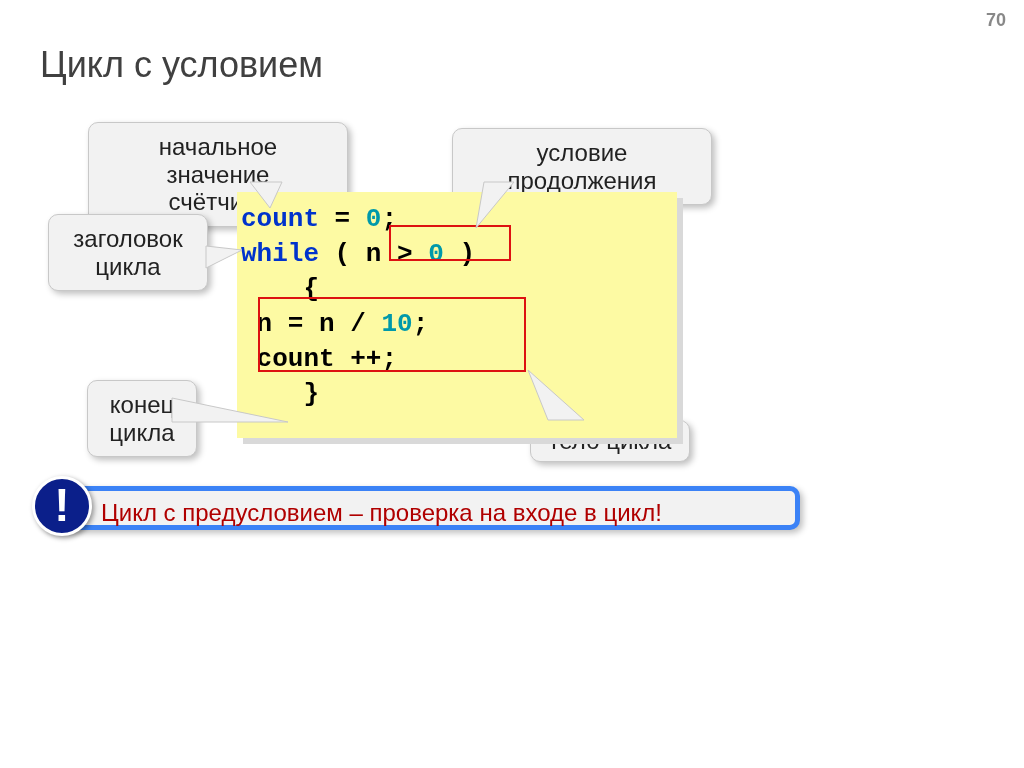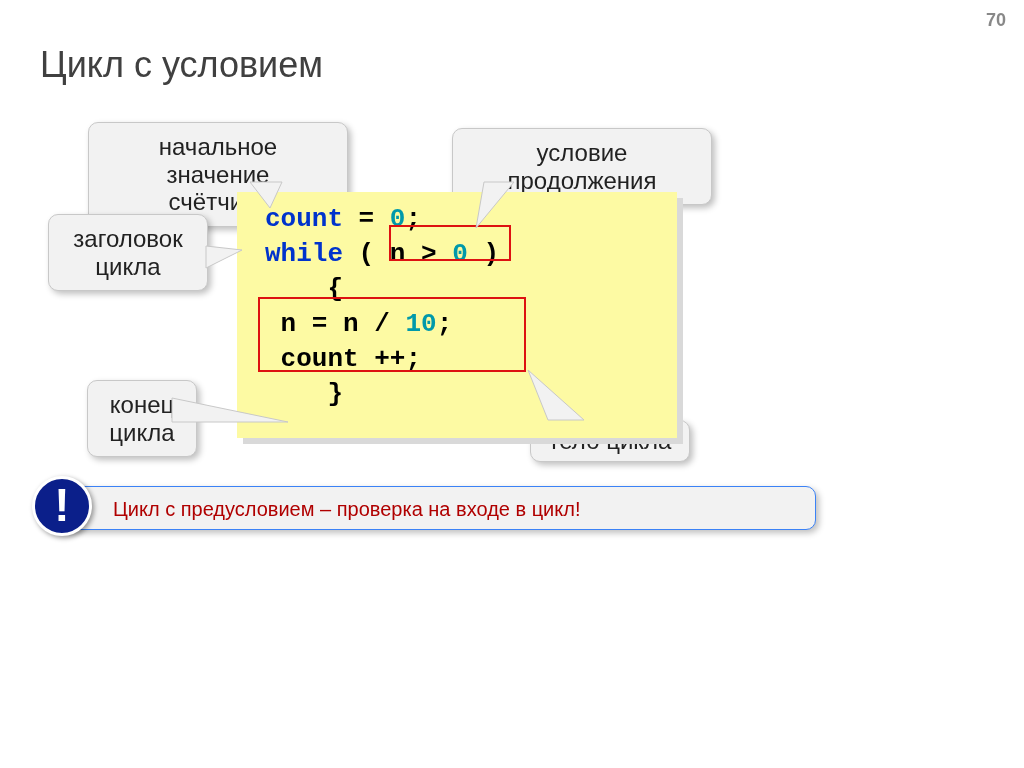--- a/index.html
+++ b/index.html
@@ -58,21 +58,21 @@
   }
   .code-box {
     position: absolute;
     top: 192px; left: 237px;
     width: 440px; height: 246px;
     background: #fdfaa3;
     font-family: "Courier New", monospace;
     font-size: 26px;
     font-weight: bold;
     color: #000;
-    padding: 10px 28px;
+    padding: 10px 4px;
     line-height: 1.35;
     white-space: pre;
   }
   .kw-blue { color: #0033cc; }
   .kw-teal { color: #0099aa; }
 
   
   .frag-cond {
     position: absolute;
     top: 225px; left: 389px;
@@ -87,28 +87,28 @@
     border: 2px solid #d11;
     pointer-events: none;
   }
 
   
   svg.tail { position: absolute; overflow: visible; pointer-events: none; }
 
   
   .note-bar {
     position: absolute;
-    top: 486px; left: 58px;
+    top: 486px; left: 42px;
     width: 758px; height: 44px;
     background: #f2f2f2;
-    border: 1px solid #3b82f6;
+    border: 5px solid #3b82f6;
     border-radius: 10px;
     box-shadow: 3px 3px 6px rgba(0,0,0,0.25);
     color: #b00000;
-    font-size: 20px;
+    font-size: 24px;
     line-height: 44px;
     padding-left: 54px;
   }
   .bang {
     position: absolute;
     top: 476px; left: 32px;
     width: 60px; height: 60px;
     background: #0b1f8a;
     border: 3px solid #fff;
     border-radius: 50%;

